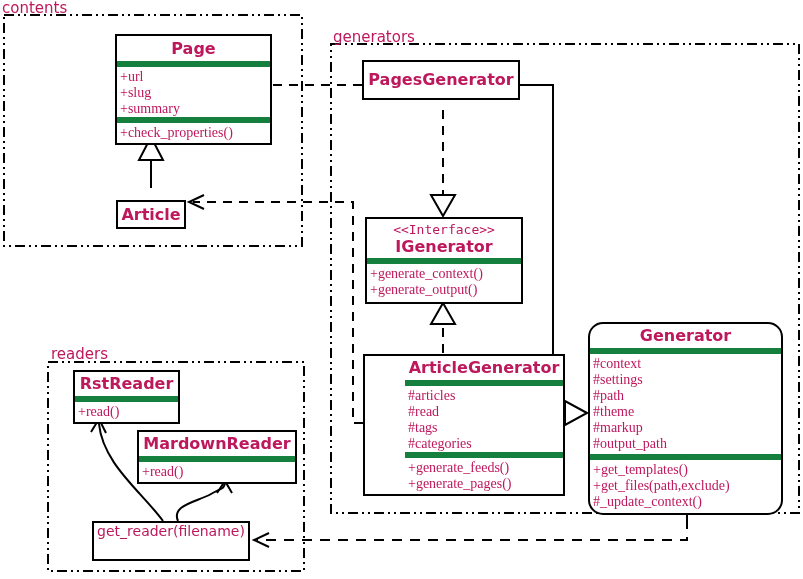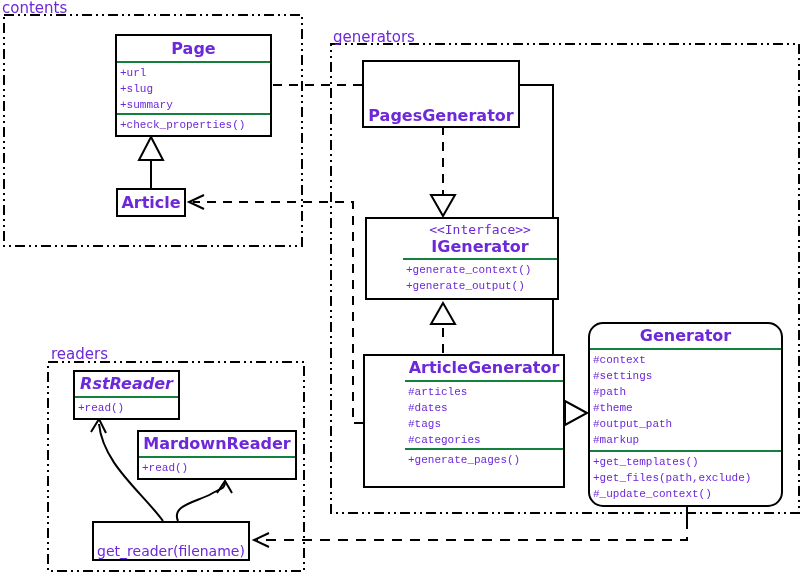--- a/index.html
+++ b/index.html
@@ -1,28 +1,28 @@
 <!DOCTYPE html>
 <html><head>
 <meta charset="utf-8">
 <style>
   html,body{margin:0;padding:0;background:#fff;}
   #canvas{position:relative;width:803px;height:579px;background:#fff;overflow:hidden;
-          font-family:"DejaVu Sans",sans-serif;color:#6d28d9;}
+          font-family:"DejaVu Sans",sans-serif;color:#be185d;}
   #connectors{position:absolute;left:0;top:0;width:803px;height:579px;z-index:0;}
   .pkg-label{position:absolute;z-index:2;font-size:15px;line-height:15px;background:transparent;}
   .cls{position:absolute;z-index:1;background:#fff;border:2px solid #000;box-sizing:content-box;}
   .cls .title{font-weight:bold;font-size:16px;line-height:18px;display:flex;flex-direction:column;
               align-items:center;justify-content:center;text-align:center;}
   .cls .stereo{font-family:"DejaVu Sans Mono",monospace;font-weight:normal;font-size:13px;line-height:16px;}
-  .cls .comp{border-top:2px solid #15803d;font-family:Liberation Mono, monospace;
-             font-size:11px;padding:2px 3px 0 3px;overflow:hidden;}
+  .cls .comp{border-top:6px solid #15803d;font-family:Liberation Serif, serif;
+             font-size:14px;padding:2px 3px 0 3px;overflow:hidden;}
   .cls .ln{line-height:16px;white-space:pre;}
   .plainbox{position:absolute;z-index:1;background:#fff;border:2px solid #000;display:flex;
-            align-items:flex-end;justify-content:center;font-size:14px;}
+            align-items:flex-start;justify-content:center;font-size:14px;}
 </style>
 </head>
 <body>
 
 <div id="canvas">
 
   <svg id="connectors" viewBox="0 0 803 579" xmlns="http://www.w3.org/2000/svg">
 
     <rect x="4" y="15" width="298" height="231" fill="none" stroke="#000" stroke-width="2" stroke-dasharray="10 4 2 4 2 4"></rect>
     <rect x="331" y="44" width="468" height="469" fill="none" stroke="#000" stroke-width="2" stroke-dasharray="10 4 2 4 2 4"></rect>
@@ -67,71 +67,72 @@
     <div class="comp" style="height:48px;">
       <div class="ln">+url</div>
       <div class="ln">+slug</div>
       <div class="ln">+summary</div>
     </div>
     <div class="comp" style="height:18px;">
       <div class="ln">+check_properties()</div>
     </div>
   </div>
 
-  <div class="cls" style="left:116px;top:188px;width:66px;">
+  <div class="cls" style="left:116px;top:200px;width:66px;">
     <div class="title" style="height:25px;">Article</div>
   </div>
 
   <div class="cls" style="left:362px;top:60px;width:154px;">
-    <div class="title" style="height:20px;margin-top:44px;">PagesGenerator</div>
+    <div class="title" style="height:36px;">PagesGenerator</div>
   </div>
 
-  <div class="cls" style="left:365px;top:217px;width:154px;padding-left:36px;">
+  <div class="cls" style="left:365px;top:217px;width:154px;">
     <div class="title" style="height:39px;">
       <div class="stereo">&lt;&lt;Interface&gt;&gt;</div>
       <div>IGenerator</div>
     </div>
     <div class="comp" style="height:36px;">
       <div class="ln">+generate_context()</div>
       <div class="ln">+generate_output()</div>
     </div>
   </div>
 
   <div class="cls" style="left:363px;top:354px;width:158px;padding-left:40px;">
     <div class="title" style="height:24px;">ArticleGenerator</div>
     <div class="comp" style="height:64px;">
       <div class="ln">#articles</div>
-      <div class="ln">#dates</div>
+      <div class="ln">#read</div>
       <div class="ln">#tags</div>
       <div class="ln">#categories</div>
     </div>
     <div class="comp" style="height:34px;">
+      <div class="ln">+generate_feeds()</div>
       <div class="ln">+generate_pages()</div>
     </div>
   </div>
 
   <div class="cls" style="left:588px;top:322px;width:191px;border-radius:15px;">
     <div class="title" style="height:24px;">Generator</div>
     <div class="comp" style="height:98px;">
       <div class="ln">#context</div>
       <div class="ln">#settings</div>
       <div class="ln">#path</div>
       <div class="ln">#theme</div>
+      <div class="ln">#markup</div>
       <div class="ln">#output_path</div>
-      <div class="ln">#markup</div>
     </div>
     <div class="comp" style="height:51px;">
       <div class="ln">+get_templates()</div>
       <div class="ln">+get_files(path,exclude)</div>
       <div class="ln">#_update_context()</div>
     </div>
   </div>
 
   <div class="cls" style="left:73px;top:370px;width:103px;">
-    <div class="title" style="height:24px;font-style:italic;">RstReader</div>
+    <div class="title" style="height:24px;">RstReader</div>
     <div class="comp" style="height:18px;">
       <div class="ln">+read()</div>
     </div>
   </div>
 
   <div class="cls" style="left:137px;top:430px;width:156px;">
     <div class="title" style="height:24px;">MardownReader</div>
     <div class="comp" style="height:18px;">
       <div class="ln">+read()</div>
     </div>

